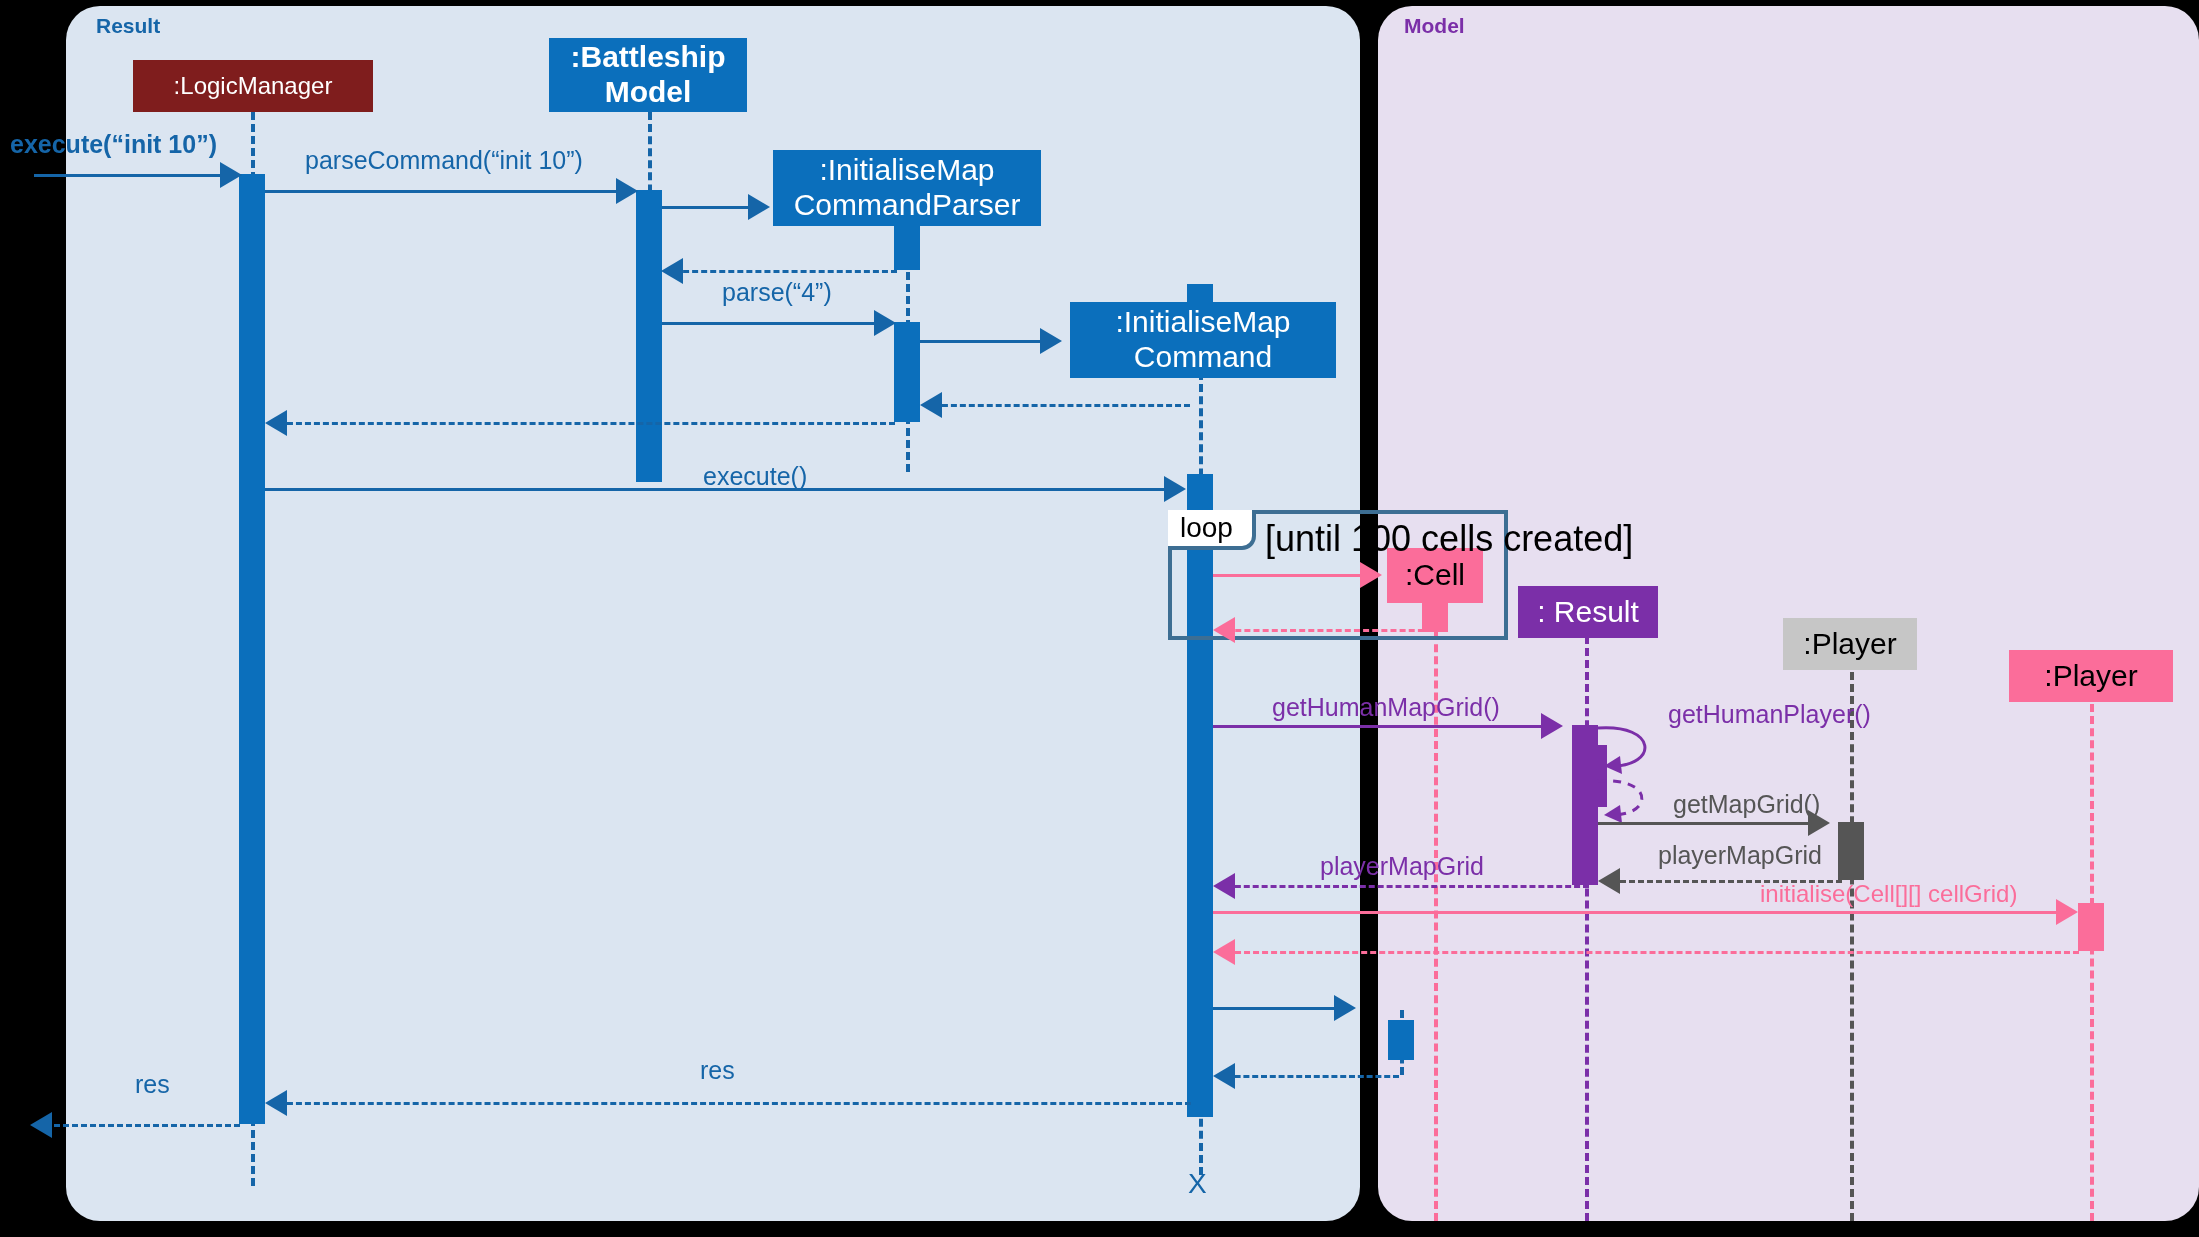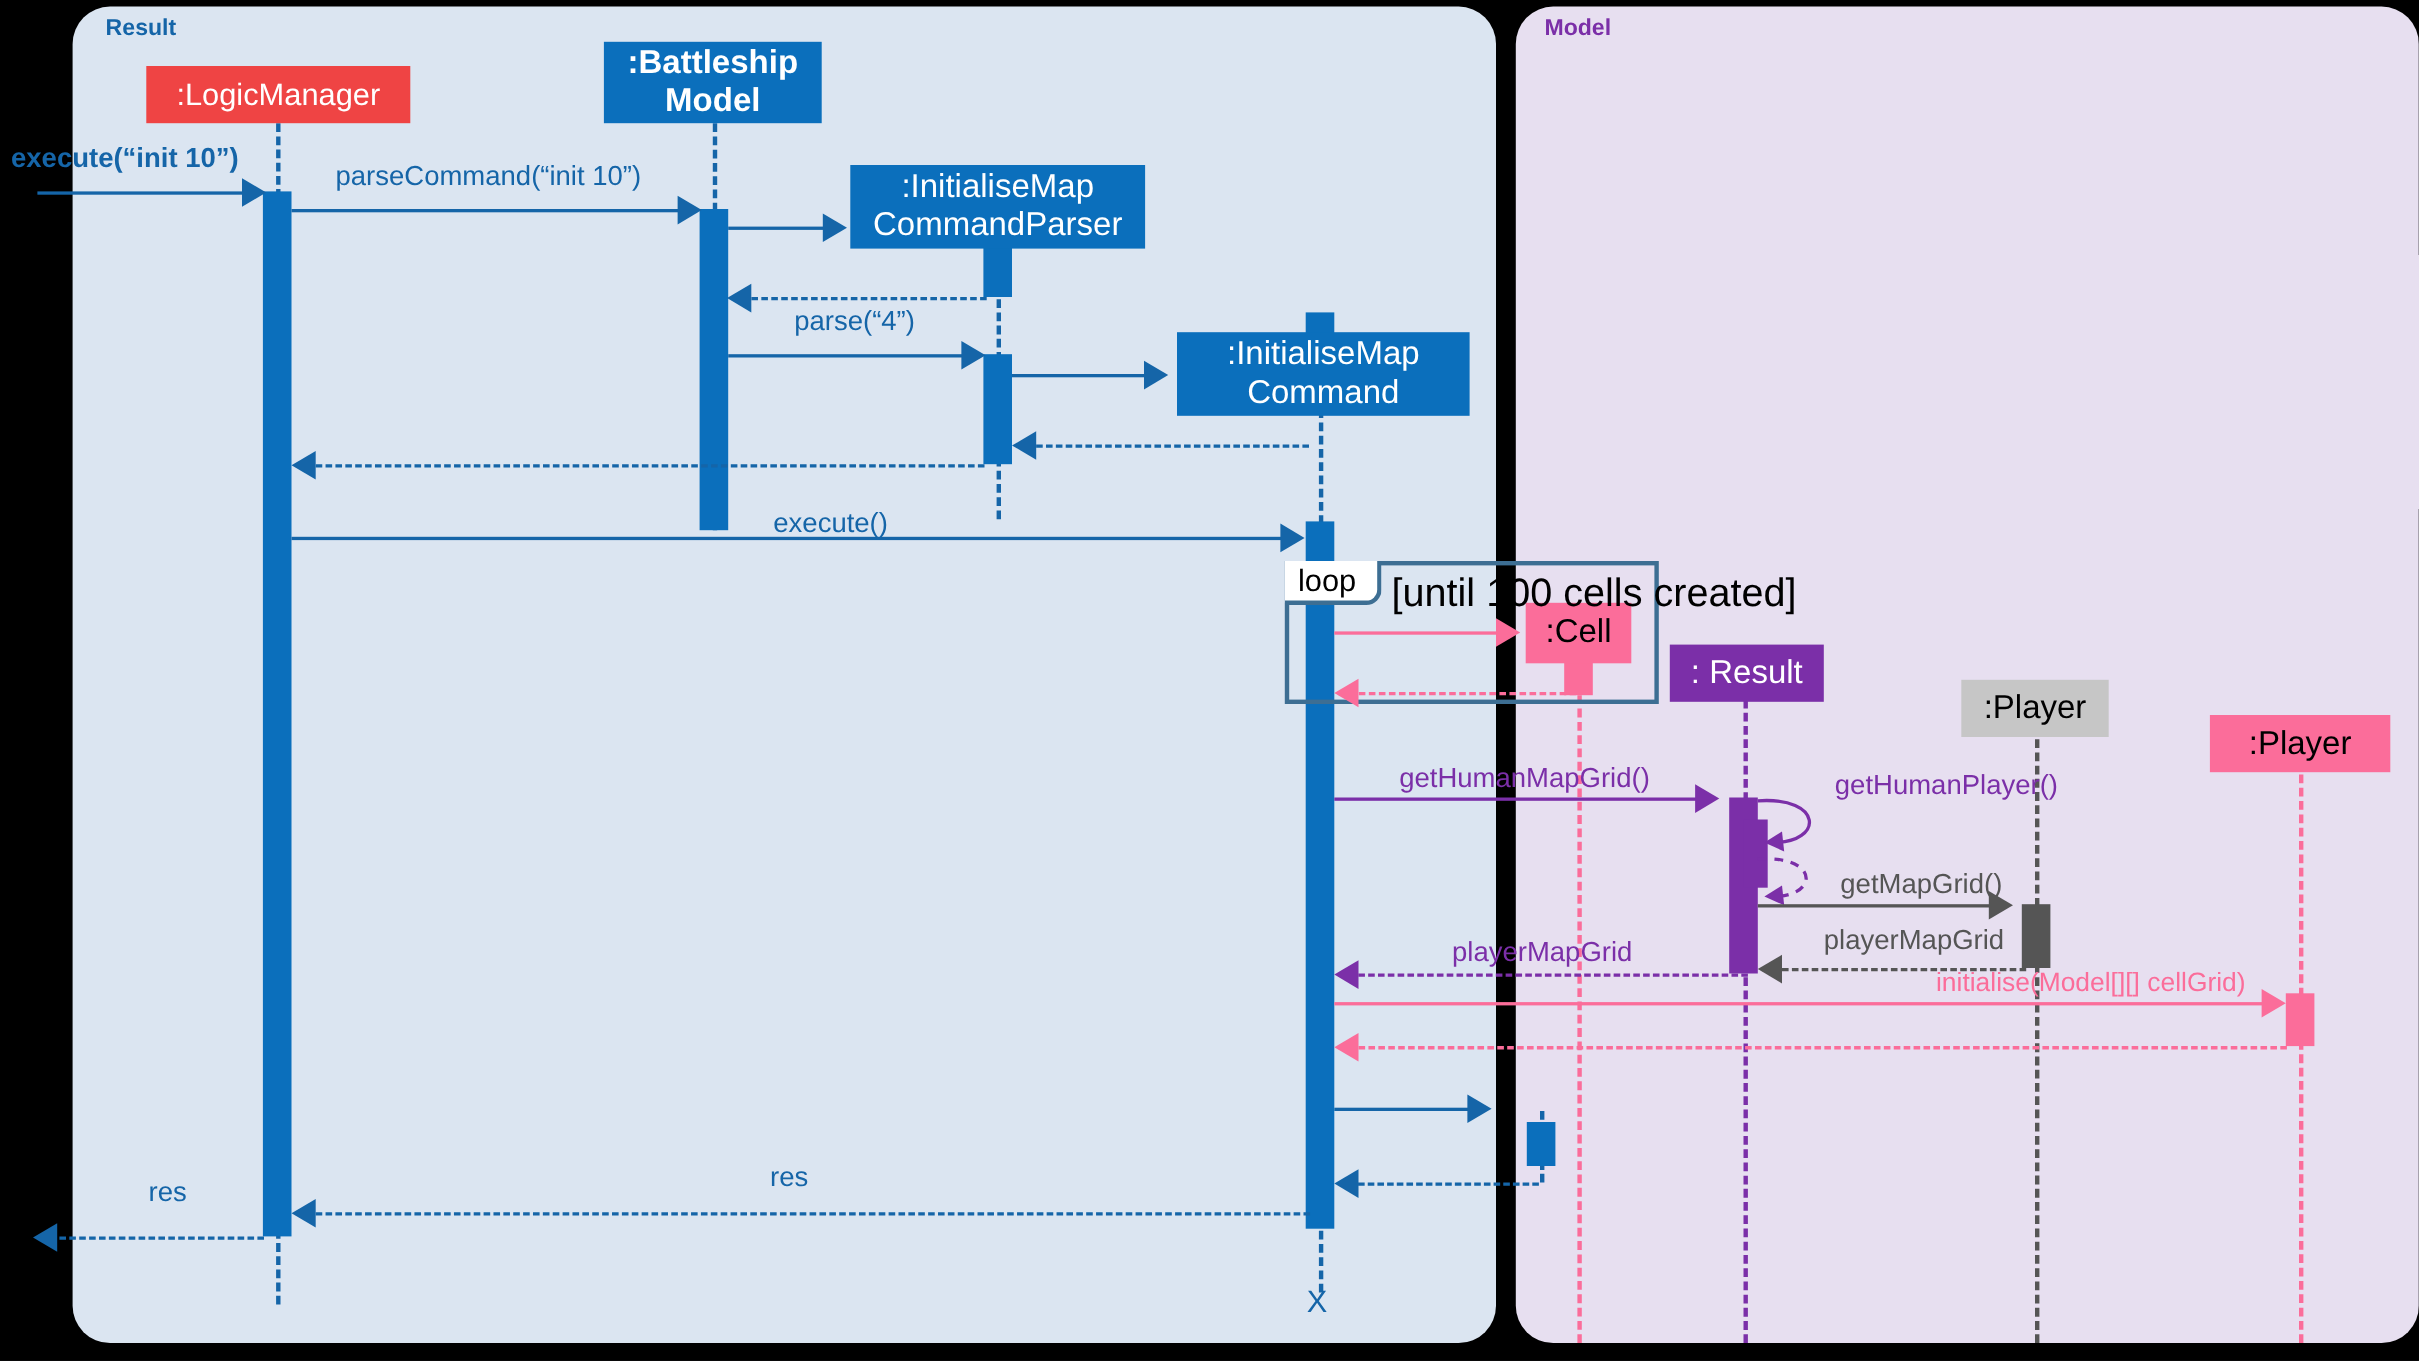--- a/index.html
+++ b/index.html
@@ -129,21 +129,21 @@
 
   <div class="activation" style="left:1572px; top:725px; width:26px; height:160px; background:#7b2fa8;"></div>
   <div class="activation" style="left:1585px; top:745px; width:22px; height:62px; background:#7b2fa8;"></div>
 
   <div class="activation" style="left:1838px; top:822px; width:26px; height:58px; background:#555555;"></div>
 
   <div class="activation" style="left:2078px; top:903px; width:26px; height:48px; background:#fb6d9a;"></div>
 
   <div class="activation" style="left:1388px; top:1020px; width:26px; height:40px; background:#0b6fbc;"></div>
 
-  <div class="lifeline-box" style="left:133px; top:60px; width:240px; height:52px; background:#ef4444; color:#fff; font-size:28px;">
+  <div class="lifeline-box" style="left:133px; top:60px; width:240px; height:52px; background:#7f1d1d; color:#fff; font-size:24px;">
     <span>:LogicManager</span>
   </div>
 
   <div class="lifeline-box" style="left:549px; top:38px; width:198px; height:74px; background:#0b6fbc; color:#fff; font-size:30px; flex-direction:column;font-weight:bold;">
     <span>:Battleship</span>
     <span>Model</span>
   </div>
 
   <div class="lifeline-box" style="left:773px; top:150px; width:268px; height:76px; background:#0b6fbc; color:#fff; font-size:30px; flex-direction:column;">
     <span>:InitialiseMap</span>
@@ -235,21 +235,21 @@
   <div class="arrowhead" style="left:1808px; top:810px; border-left:22px solid #555555; border-top:13px solid transparent; border-bottom:13px solid transparent;"></div>
 
   <div class="msg-label" style="left:1658px; top:841px; color:#555555;">playerMapGrid</div>
   <div class="msg-line dashed" style="left:1602px; top:880px; width:240px; border-top-color:#555555;"></div>
   <div class="arrowhead" style="left:1598px; top:868px; border-right:22px solid #555555; border-top:13px solid transparent; border-bottom:13px solid transparent;"></div>
 
   <div class="msg-label" style="left:1320px; top:852px; color:#7b2fa8;">playerMapGrid</div>
   <div class="msg-line dashed" style="left:1217px; top:885px; width:372px; border-top-color:#7b2fa8;"></div>
   <div class="arrowhead" style="left:1213px; top:873px; border-right:22px solid #7b2fa8; border-top:13px solid transparent; border-bottom:13px solid transparent;"></div>
 
-  <div class="msg-label" style="left:1760px; top:880px; color:#fb6d9a; font-size:24px;">initialise(Model[][] cellGrid)</div>
+  <div class="msg-label" style="left:1760px; top:880px; color:#fb6d9a; font-size:24px;">initialise(Cell[][] cellGrid)</div>
   <div class="msg-line" style="left:1213px; top:911px; width:855px; border-top-color:#fb6d9a;"></div>
   <div class="arrowhead" style="left:2056px; top:899px; border-left:22px solid #fb6d9a; border-top:13px solid transparent; border-bottom:13px solid transparent;"></div>
 
   <div class="msg-line dashed" style="left:1217px; top:951px; width:862px; border-top-color:#fb6d9a;"></div>
   <div class="arrowhead" style="left:1213px; top:939px; border-right:22px solid #fb6d9a; border-top:13px solid transparent; border-bottom:13px solid transparent;"></div>
 
   <div class="msg-line" style="left:1213px; top:1007px; width:130px; border-top-color:#1565a8;"></div>
   <div class="arrowhead" style="left:1334px; top:995px; border-left:22px solid #1565a8; border-top:13px solid transparent; border-bottom:13px solid transparent;"></div>
 
   <div class="msg-line dashed" style="left:1217px; top:1075px; width:182px; border-top-color:#1565a8;"></div>

